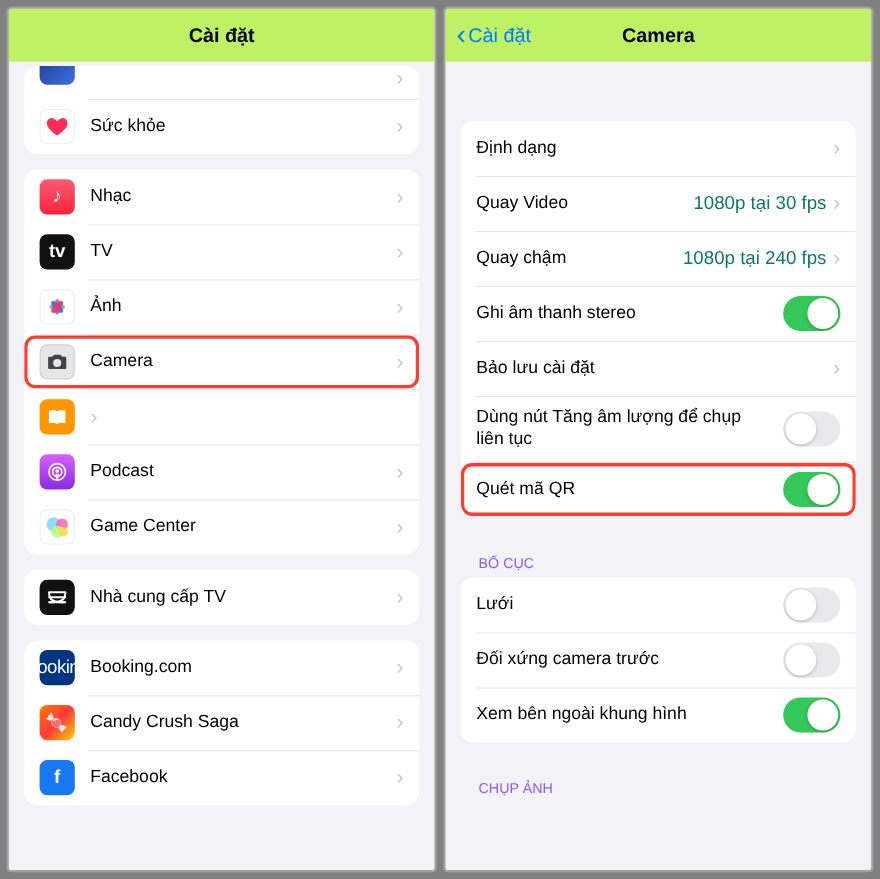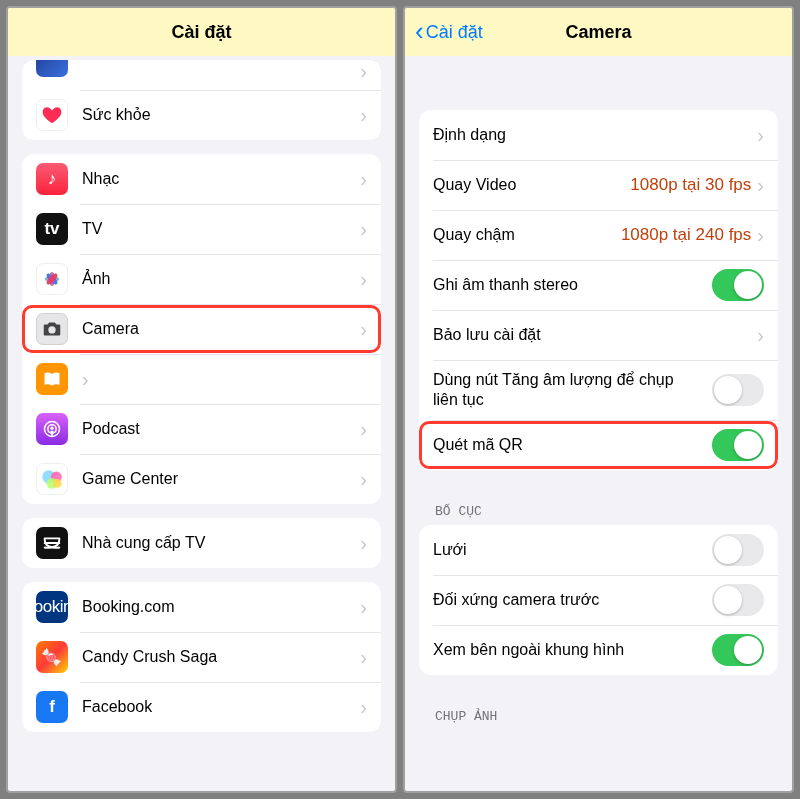--- a/index.html
+++ b/index.html
@@ -26,21 +26,21 @@
     border: 2px solid #a0a0a0;
     display: flex;
     flex-direction: column;
   }
   .navbar {
     height: 48px;
     display: flex;
     align-items: center;
     justify-content: center;
     position: relative;
-    background: #fef9c3;
+    background: #bef264;
   }
   .navbar .title {
     font-size: 18px;
     font-weight: 600;
     color: #000;
   }
   .navbar .back {
     position: absolute;
     left: 10px;
     color: #007aff;
@@ -91,21 +91,21 @@
     font-size: 17px;
     color: #fff;
   }
   .row .label {
     flex: 1;
     font-size: 16px;
     color: #000;
     line-height: 1.25;
   }
   .row .detail {
-    color: #c2410c;
+    color: #0f766e;
     font-size: 17px;
     margin-right: 6px;
   }
   .row .chevron {
     color: #c7c7cc;
     font-size: 20px;
     line-height:1;
   }
   .highlight-red {
     position: relative;
@@ -131,24 +131,23 @@
     background: #fff;
     top: 2px;
     box-shadow: 0 1px 3px rgba(0,0,0,0.25);
   }
   .toggle.on { background:#34c759; }
   .toggle.on .knob { right:2px; }
   .toggle.off { background:#e9e9eb; }
   .toggle.off .knob { left:2px; }
   .section-header {
     font-size: 13px;
-    color: #737373;
+    color: #8b5cf6;
     padding: 20px 16px 6px 16px;
     text-transform: uppercase;
-    font-family: Liberation Mono, monospace;
   }
   
   .ic-health { background: #fff; border:1px solid #eee; }
   .ic-health svg { width:22px; height:22px; }
   .ic-music { background: linear-gradient(#fb5b74,#fa233b); }
   .ic-tv { background: #111; font-size:11px; font-weight:700; }
   .ic-photos { background: #fff; border:1px solid #eee; }
   .ic-camera { background: #e6e6e8; border:1px solid #d0d0d2; }
   .ic-books { background: #ff9500; }
   .ic-podcast { background: linear-gradient(#d861f9,#8a2be2); }

